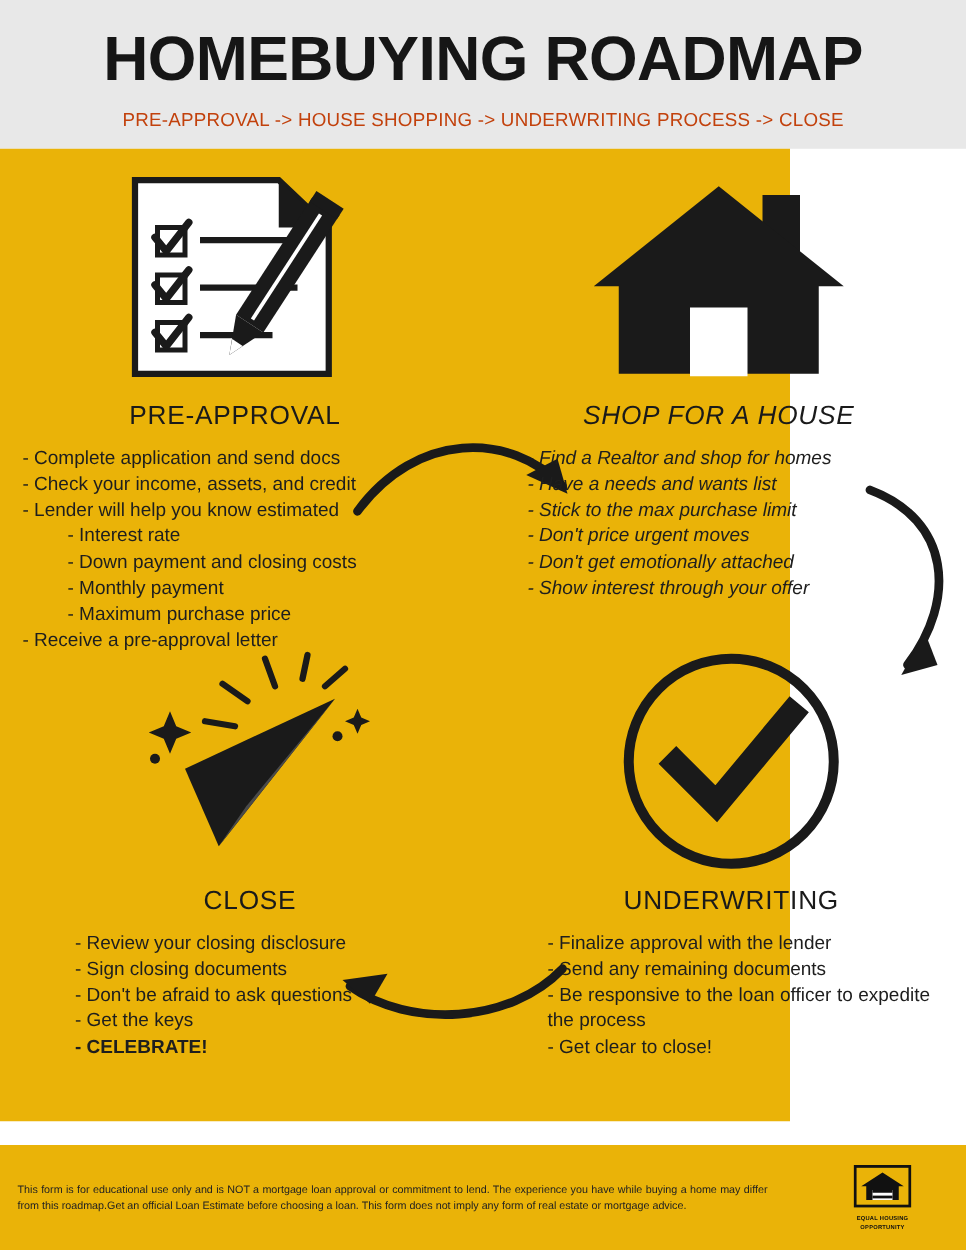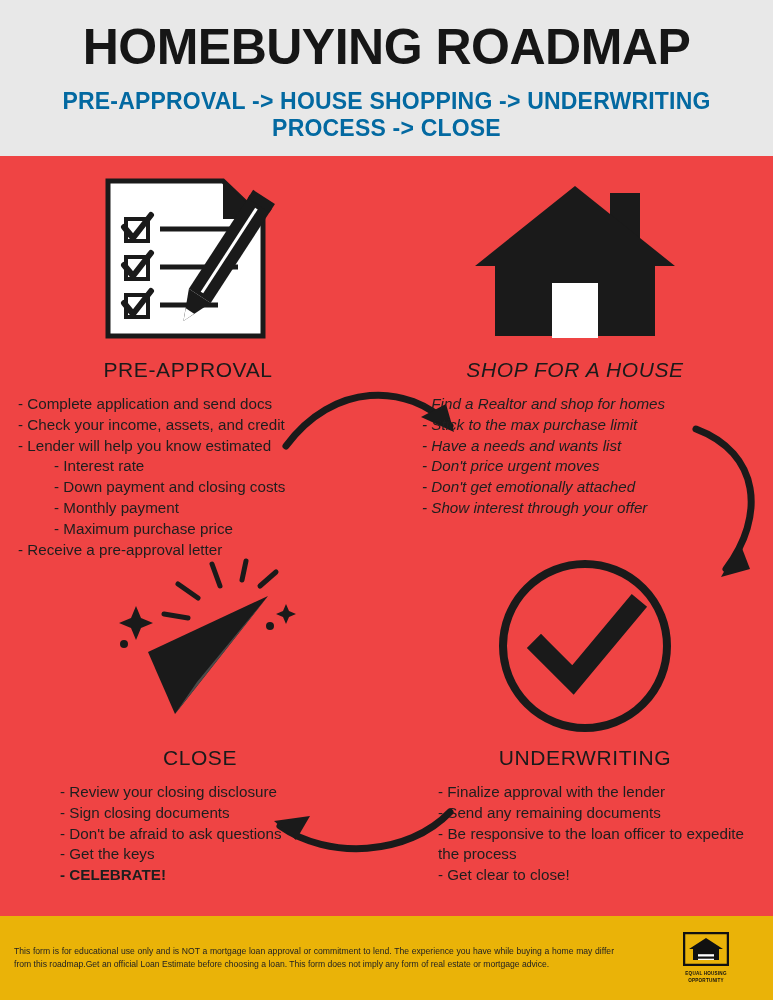--- a/index.html
+++ b/index.html
@@ -22,33 +22,32 @@
   }
   .header-title {
     font-size: 50px;
     font-weight: bold;
     letter-spacing: -0.5px;
     line-height: 1.0;
     margin: 0 0 16px 0;
     color: #161616;
   }
   .header-subtitle {
-    font-size: 23px;
+    font-size: 15px;
     letter-spacing: 0.2px;
-    color: #0369a1;
+    color: #c2410c;
     margin: 0;
-    font-weight: bold;
   }
 
   
   .board {
     position: relative;
-    width: 773px;
+    width: 632px;
     height: 778px;
-    background: #ef4444;
+    background: #eab308;
   }
 
   .cell {
     position: absolute;
   }
 
   .icon-wrap {
     display: flex;
     align-items: flex-end;
     justify-content: center;
@@ -169,22 +168,22 @@
     <div class="icon-wrap">
       <svg width="210" height="175" viewBox="0 0 210 175">
         <rect x="140" y="22" width="30" height="48" fill="#1a1a1a"></rect>
         <path d="M105 15 L205 95 L185 95 L185 165 L25 165 L25 95 L5 95 Z" fill="#1a1a1a"></path>
         <rect x="82" y="112" width="46" height="55" fill="#ffffff"></rect>
       </svg>
     </div>
     <div class="step-title">SHOP FOR A HOUSE</div>
     <div class="bullets" style="padding-left:22px;">
       <div>- Find a Realtor and shop for homes</div>
+      <div>- Have a needs and wants list</div>
       <div>- Stick to the max purchase limit</div>
-      <div>- Have a needs and wants list</div>
       <div>- Don't price urgent moves</div>
       <div>- Don't get emotionally attached</div>
       <div>- Show interest through your offer</div>
     </div>
   </div>
 
   <div class="cell" style="left:688px; top:265px;">
     <svg width="90" height="190" viewBox="0 0 90 190">
       <path d="M8 8 C 72 32, 78 95, 38 148" fill="none" stroke="#1a1a1a" stroke-width="7" stroke-linecap="round"></path>
       <path d="M33 156 L52 122 L62 148 Z" fill="#1a1a1a"></path>

